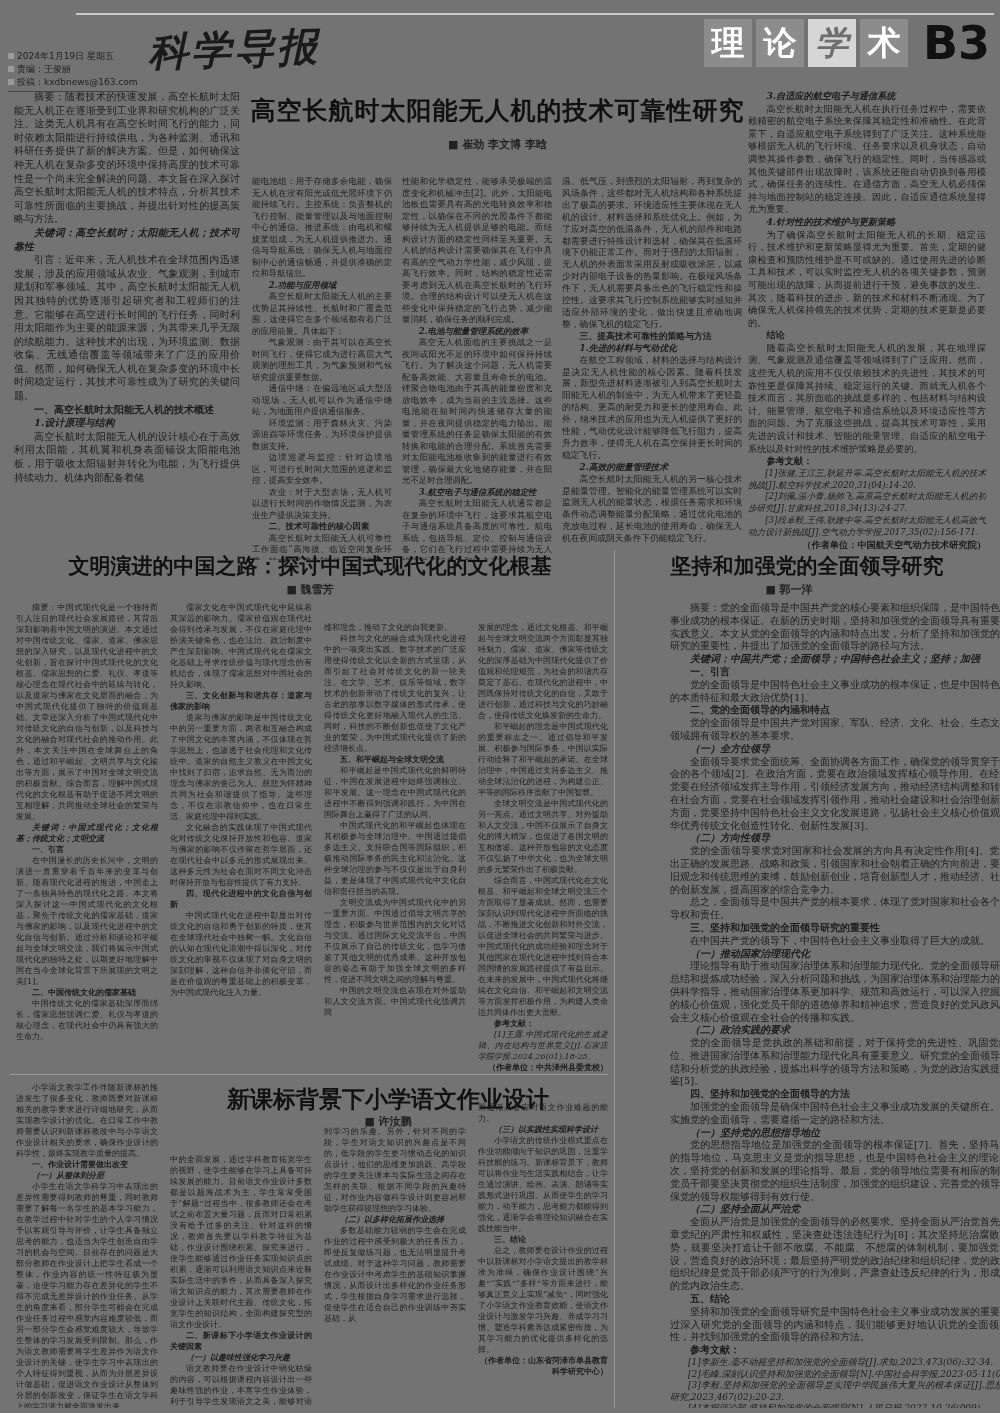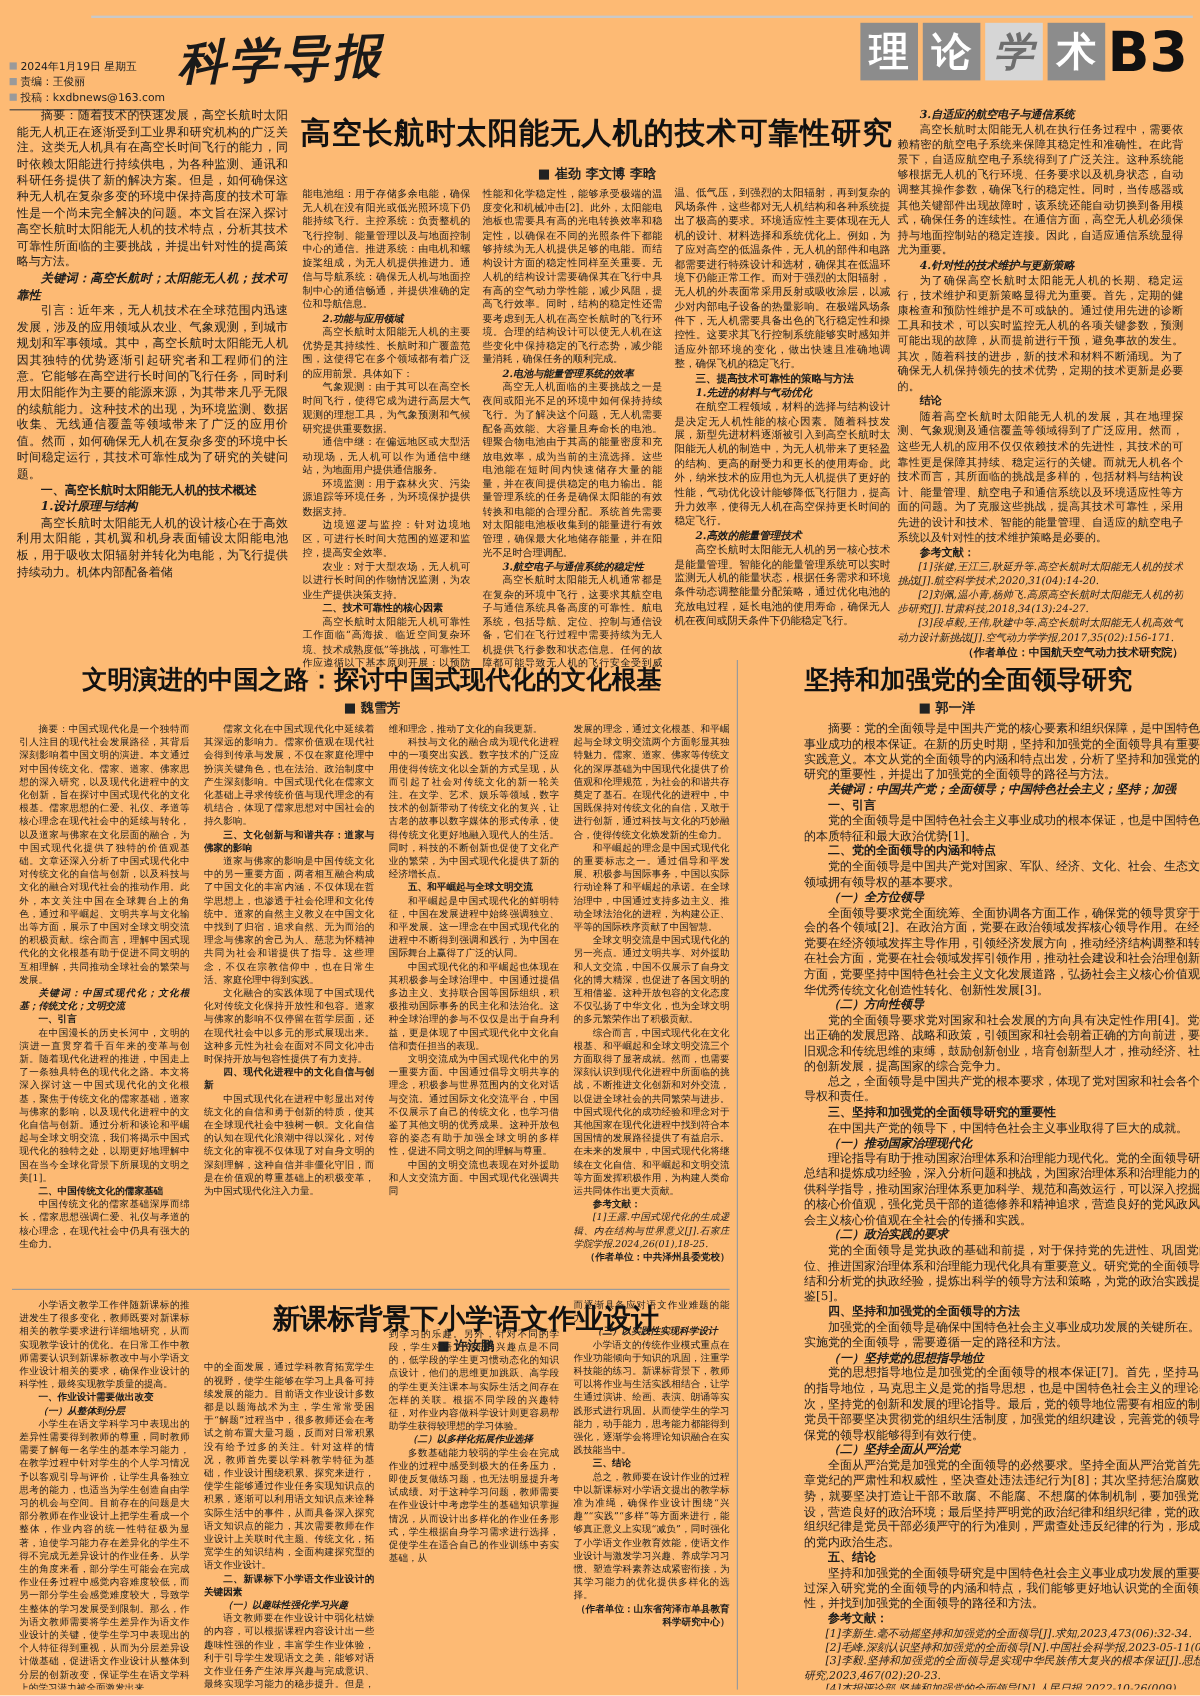--- a/index.html
+++ b/index.html
@@ -1,41 +1,41 @@
 <!DOCTYPE html>
 <html><head>
 <meta charset="utf-8">
 <style>
   html,body{margin:0;padding:0;background:#ffffff;}
-  #page{position:relative;width:1000px;height:1413px;background:#fdba74;overflow:hidden;
+  #page{position:relative;width:1000px;height:1413px;background:#737373;overflow:hidden;
         font-family:"DejaVu Serif","Liberation Serif",serif;color:#1c1c1c;}
   
   .topline{position:absolute;left:76px;top:13px;width:918px;height:2px;background:#c9c9c9;}
   .hdr-info{position:absolute;left:8px;top:50px;font-size:9px;line-height:13px;color:#222;
             font-family:"DejaVu Sans","Liberation Sans",sans-serif;}
   .hdr-info .row{white-space:nowrap;}
   .hdr-info .row:last-child{border-bottom:1.5px solid #444;padding-bottom:2px;}
   .sq{display:inline-block;width:6px;height:6px;background:#9a9a9a;margin-right:3px;}
   .masthead{position:absolute;left:148px;top:22px;font-size:40px;font-weight:bold;font-style:italic;
             letter-spacing:3px;color:#1a1a1a;transform:rotate(-2deg);}
   .badges{position:absolute;right:10px;top:16px;display:flex;align-items:center;}
   .badge{width:48px;height:48px;margin-left:4px;display:flex;align-items:center;justify-content:center;
          font-size:33px;font-weight:bold;font-family:"DejaVu Sans","Liberation Sans",sans-serif;}
   .badge.dark{background:#8c8c8c;color:#ffffff;}
   .badge.light{background:#d6d6d6;color:#6e6e6e;font-style:italic;font-family:"DejaVu Serif",serif;}
-  .pageno{font-size:46px;font-weight:bold;color:#111;margin-left:2px;
+  .pageno{font-size:46px;font-weight:bold;color:#111;margin-left:15px;
           font-family:"DejaVu Sans","Liberation Sans",sans-serif;}
   
   .atitle{position:absolute;text-align:center;font-weight:bold;color:#111;
           font-family:"DejaVu Sans","Liberation Sans",sans-serif;}
   .abyline{position:absolute;text-align:center;font-size:11px;font-weight:bold;color:#222;}
   .col{position:absolute;overflow:hidden;text-align:justify;}
   .blk{margin:0;}
   .b-p,.b-pc2{text-indent:2em;}
-  .b-pc{text-indent:0;}
+  .b-pc{text-indent:0;margin-top:20px;}
   .b-h{font-weight:bold;text-indent:2em;font-family:"DejaVu Sans","Liberation Sans",sans-serif;}
   .b-sh{font-weight:bold;font-style:italic;text-indent:2em;}
   .b-abs{text-indent:2em;}
   .b-kw{font-style:italic;font-weight:bold;text-indent:2em;}
   .b-refh{font-weight:bold;text-indent:2em;font-family:"DejaVu Sans","Liberation Sans",sans-serif;}
   .b-ref{font-style:italic;text-indent:2em;}
   .b-unit{font-weight:bold;text-align:right;font-family:"DejaVu Sans","Liberation Sans",sans-serif;}
   
   .a1c1{font-size:10px;line-height:13.6px;}
   .a1n {font-size:8.4px;line-height:11.5px;}

